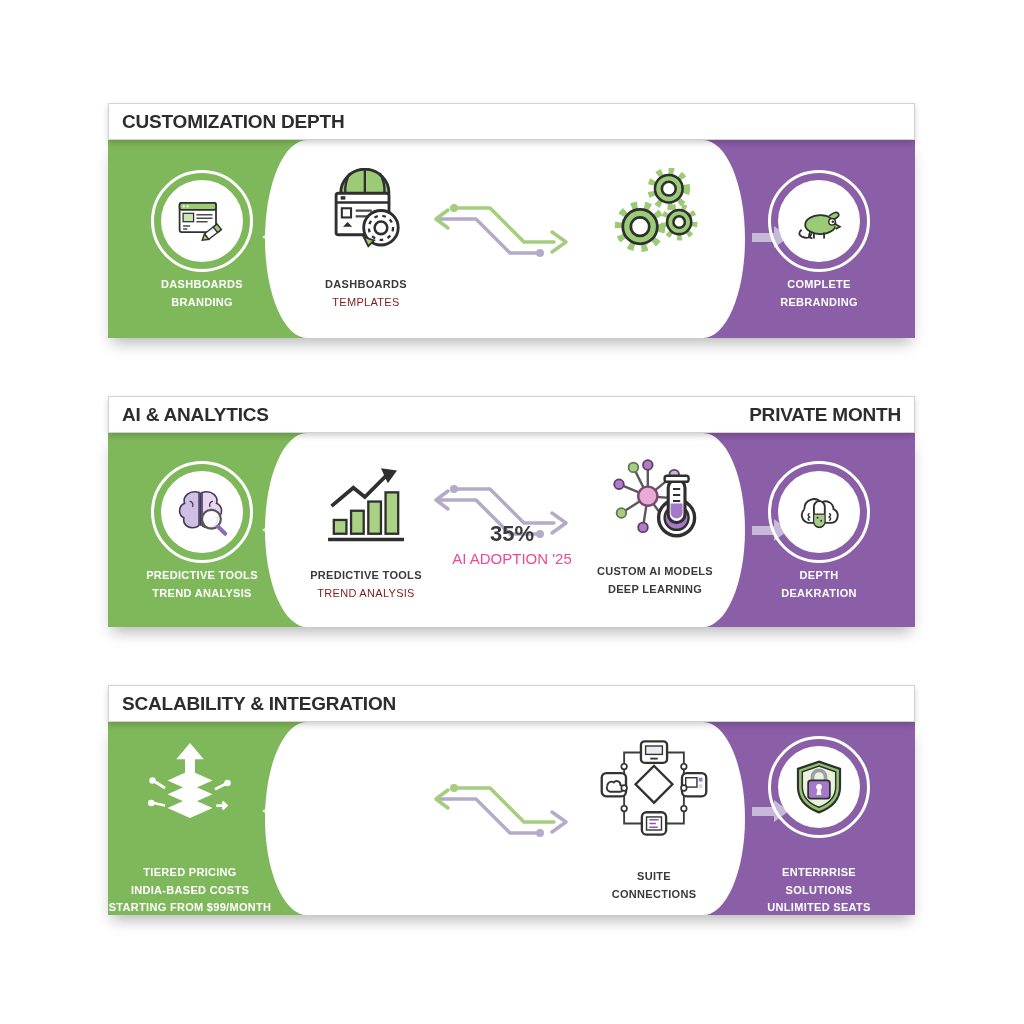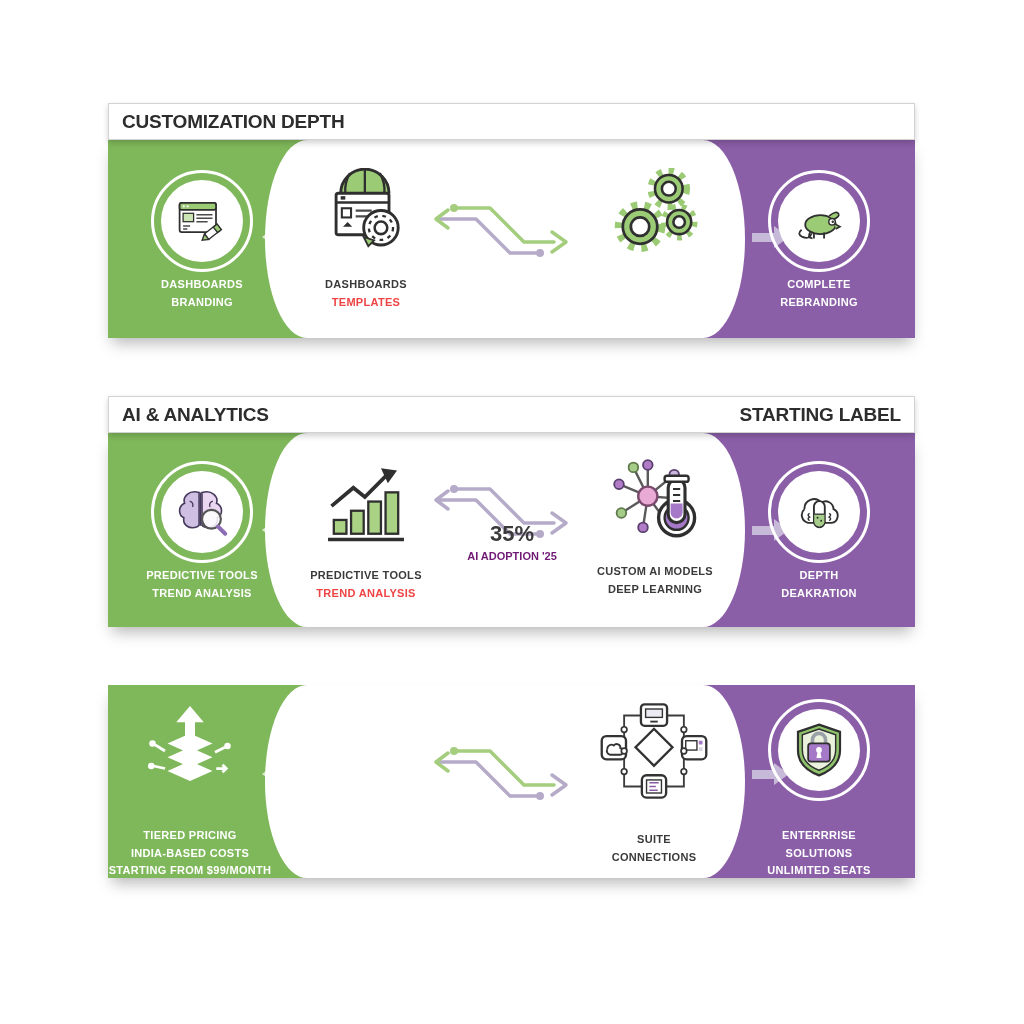--- a/index.html
+++ b/index.html
@@ -20,36 +20,36 @@
   .col{position:absolute;transform:translateX(-50%);text-align:center;}
   .ring{width:96px;height:96px;border:3px solid #ffffff;border-radius:50%;
       display:flex;align-items:center;justify-content:center;margin:0 auto;}
   .disc{width:82px;height:82px;background:#ffffff;border-radius:50%;
       display:flex;align-items:center;justify-content:center;}
   .iconbox{height:100px;display:flex;align-items:center;justify-content:center;}
   .labels{position:absolute;left:50%;transform:translateX(-50%);width:230px;}
   .lbl{font-size:11px;line-height:17.5px;letter-spacing:.3px;}
   .lw{color:#ffffff;font-weight:700;}
   .ld{color:#3a3a3a;font-weight:700;}
-  .lg{color:#ef4444;font-weight:700;}
+  .lg{color:#7f1d1d;font-weight:400;}
   .arrow{position:absolute;display:flex;align-items:center;top:86px;}
   .arr-head-l{width:0;height:0;border-top:11px solid transparent;border-bottom:11px solid transparent;}
   .arr-shaft{width:22px;height:9px;}
   .aw .arr-head-l{border-right:15px solid rgba(255,255,255,.72);}
   .aw .arr-shaft{background:rgba(255,255,255,.72);}
   .ap{flex-direction:row;}
   .ap .arr-shaft{background:#c7b9d8;}
   .ap .arr-head-r{width:0;height:0;border-top:11px solid transparent;border-bottom:11px solid transparent;
       border-left:15px solid #c7b9d8;}
   .zigzag{position:absolute;left:322px;width:164px;height:74px;}
   .zz polyline{fill:none;stroke-width:3.5;stroke-linecap:round;stroke-linejoin:round;}
   .zz .g{stroke:#a4cd7d;} .zz circle.g{fill:#a4cd7d;stroke:none;}
   .zz .v{stroke:#b5abc8;} .zz circle.v{fill:#b5abc8;stroke:none;}
   .stat{position:absolute;left:50%;transform:translateX(-50%);font-weight:700;font-size:22px;color:#3a3a3a;}
-  .caption{position:absolute;left:50%;transform:translateX(-50%);font-weight:700;font-size:11px;color:#701a75;white-space:nowrap;}
+  .caption{position:absolute;left:50%;transform:translateX(-50%);font-weight:400;font-size:15px;color:#ec4899;white-space:nowrap;}
   svg{display:block;}
 </style>
 </head>
 <body>
 
 <div class="band h1" style="top:103px">
   <div class="band-header">
     <span class="ht">CUSTOMIZATION DEPTH</span>
     <span class="ht"></span>
   </div>
@@ -169,21 +169,21 @@
         <div class="lbl lw">COMPLETE</div>
         <div class="lbl lw">REBRANDING</div>
       </div>
     </div>
   </div>
 </div>
 
 <div class="band h2" style="top:396px">
   <div class="band-header">
     <span class="ht">AI &amp; ANALYTICS</span>
-    <span class="ht">STARTING LABEL</span>
+    <span class="ht">PRIVATE MONTH</span>
   </div>
   <div class="band-content">
     <div class="green-rect"></div>
     <div class="purple-rect"></div>
     <div class="capsule"></div>
 
     <div class="arrow aw" style="left:154px">
       <div class="arr-head-l"></div>
         <div class="arr-shaft"></div>
     </div>
@@ -284,20 +284,24 @@
         </div>
       <div class="labels" style="top:106px">
         <div class="lbl lw">DEPTH</div>
         <div class="lbl lw">DEAKRATION</div>
       </div>
     </div>
   </div>
 </div>
 
 <div class="band h3" style="top:685px">
+  <div class="band-header">
+    <span class="ht">SCALABILITY &amp; INTEGRATION</span>
+    <span class="ht"></span>
+  </div>
   <div class="band-content">
     <div class="green-rect"></div>
     <div class="purple-rect"></div>
     <div class="capsule"></div>
 
     <div class="arrow aw" style="left:154px;top:78px">
       <div class="arr-head-l"></div>
         <div class="arr-shaft"></div>
     </div>
     <div class="arrow ap" style="left:644px;top:78px">

